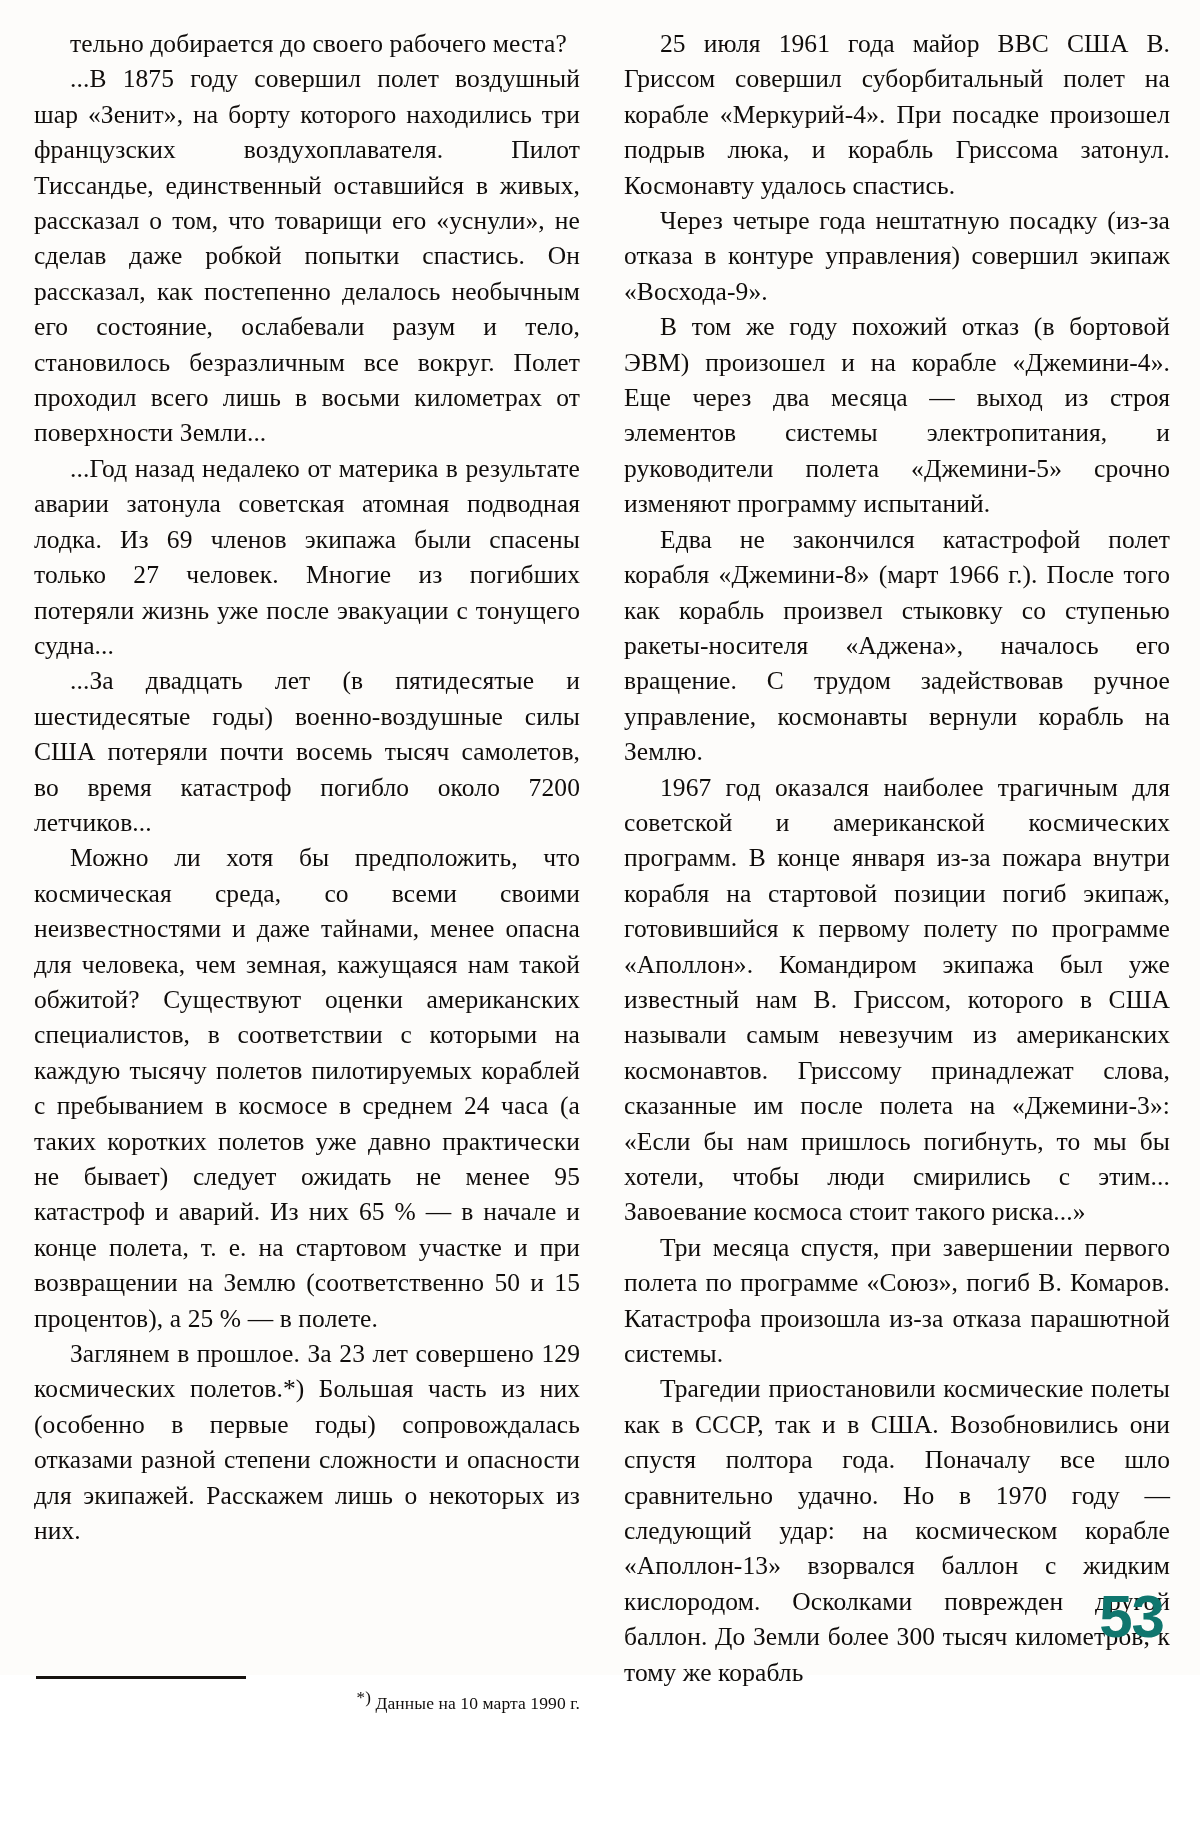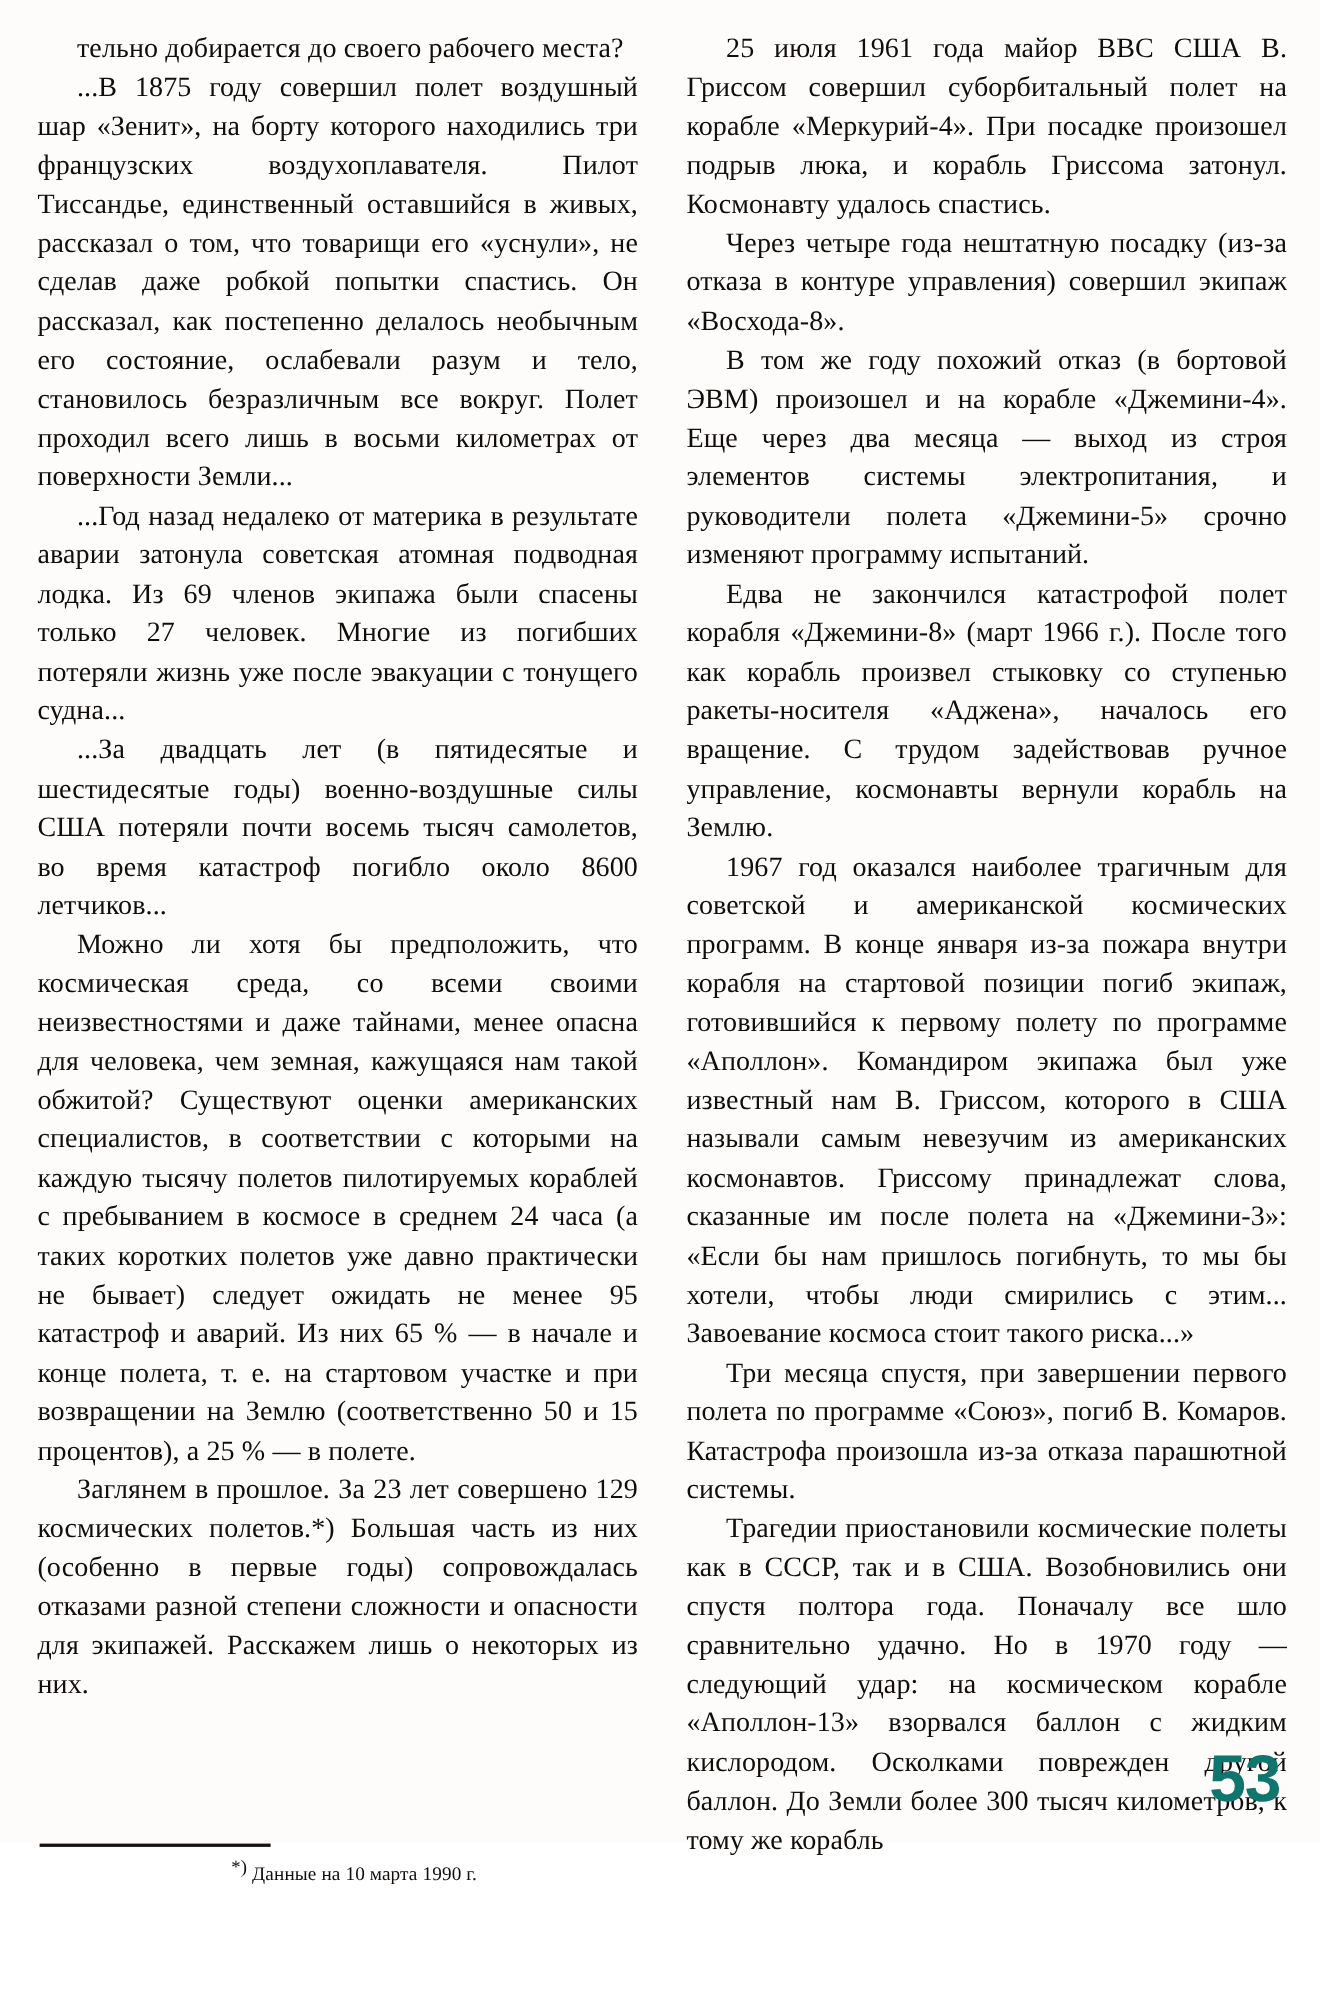--- a/index.html
+++ b/index.html
@@ -53,21 +53,21 @@
   .footnote-rule {
     width: 210px;
     height: 3px;
     background: #17130f;
     margin: 0 0 12px 2px;
   }
   .footnote {
     font-size: 17.5px;
     line-height: 24px;
     text-indent: 0;
-    text-align: center;
+    text-align: right;
     margin-left: 30px;
   }
   .footnote sup {
     font-size: 17px;
     vertical-align: baseline;
     position: relative;
     top: -6px;
   }
   .page-number {
     position: absolute;
@@ -84,33 +84,33 @@
 </head>
 <body>
 
 <div class="page">
   <div class="columns">
 
     <div class="col col-left">
       <p>тельно добирается до своего рабочего места?</p>
       <p>...В 1875 году совершил полет воздушный шар «Зенит», на борту которого находились три французских воздухоплавателя. Пилот Тиссандье, единственный оставшийся в живых, рассказал о том, что товарищи его «уснули», не сделав даже робкой попытки спастись. Он рассказал, как постепенно делалось необычным его состояние, ослабевали разум и тело, становилось безразличным все вокруг. Полет проходил всего лишь в восьми километрах от поверхности Земли...</p>
       <p>...Год назад недалеко от материка в результате аварии затонула советская атомная подводная лодка. Из 69 членов экипажа были спасены только 27 человек. Многие из погибших потеряли жизнь уже после эвакуации с тонущего судна...</p>
-      <p>...За двадцать лет (в пятидесятые и шестидесятые годы) военно-воздушные силы США потеряли почти восемь тысяч самолетов, во время катастроф погибло около 8600 летчиков...</p>
+      <p>...За двадцать лет (в пятидесятые и шестидесятые годы) военно-воздушные силы США потеряли почти восемь тысяч самолетов, во время катастроф погибло около 7200 летчиков...</p>
       <p>Можно ли хотя бы предположить, что космическая среда, со всеми своими неизвестностями и даже тайнами, менее опасна для человека, чем земная, кажущаяся нам такой обжитой? Существуют оценки американских специалистов, в соответствии с которыми на каждую тысячу полетов пилотируемых кораблей с пребыванием в космосе в среднем 24 часа (а таких коротких полетов уже давно практически не бывает) следует ожидать не менее 95 катастроф и аварий. Из них 65 % — в начале и конце полета, т. е. на стартовом участке и при возвращении на Землю (соответственно 50 и 15 процентов), а 25 % — в полете.</p>
       <p>Заглянем в прошлое. За 23 лет совершено 129 космических полетов.*) Большая часть из них (особенно в первые годы) сопровождалась отказами разной степени сложности и опасности для экипажей. Расскажем лишь о некоторых из них.</p>
 
       <div class="footnote-wrap">
         <div class="footnote-rule"></div>
         <p class="footnote"><sup>*)</sup> <span>Данные на 10 марта 1990 г.</span></p>
       </div>
     </div>
 
     <div class="col right-col">
       <p>25 июля 1961 года майор ВВС США В. Гриссом совершил суборбитальный полет на корабле «Меркурий-4». При посадке произошел подрыв люка, и корабль Гриссома затонул. Космонавту удалось спастись.</p>
-      <p>Через четыре года нештатную посадку (из-за отказа в контуре управления) совершил экипаж «Восхода-8».</p>
+      <p>Через четыре года нештатную посадку (из-за отказа в контуре управления) совершил экипаж «Восхода-9».</p>
       <p>В том же году похожий отказ (в бортовой ЭВМ) произошел и на корабле «Джемини-4». Еще через два месяца — выход из строя элементов системы электропитания, и руководители полета «Джемини-5» срочно изменяют программу испытаний.</p>
       <p>Едва не закончился катастрофой полет корабля «Джемини-8» (март 1966 г.). После того как корабль произвел стыковку со ступенью ракеты-носителя «Аджена», началось его вращение. С трудом задействовав ручное управление, космонавты вернули корабль на Землю.</p>
       <p>1967 год оказался наиболее трагичным для советской и американской космических программ. В конце января из-за пожара внутри корабля на стартовой позиции погиб экипаж, готовившийся к первому полету по программе «Аполлон». Командиром экипажа был уже известный нам В. Гриссом, которого в США называли самым невезучим из американских космонавтов. Гриссому принадлежат слова, сказанные им после полета на «Джемини-3»: «Если бы нам пришлось погибнуть, то мы бы хотели, чтобы люди смирились с этим... Завоевание космоса стоит такого риска...»</p>
       <p>Три месяца спустя, при завершении первого полета по программе «Союз», погиб В. Комаров. Катастрофа произошла из-за отказа парашютной системы.</p>
       <p>Трагедии приостановили космические полеты как в СССР, так и в США. Возобновились они спустя полтора года. Поначалу все шло сравнительно удачно. Но в 1970 году — следующий удар: на космическом корабле «Аполлон-13» взорвался баллон с жидким кислородом. Осколками поврежден другой баллон. До Земли более 300 тысяч километров, к тому же корабль</p>
     </div>
 
   </div>
 
   <div class="page-number">53</div>

